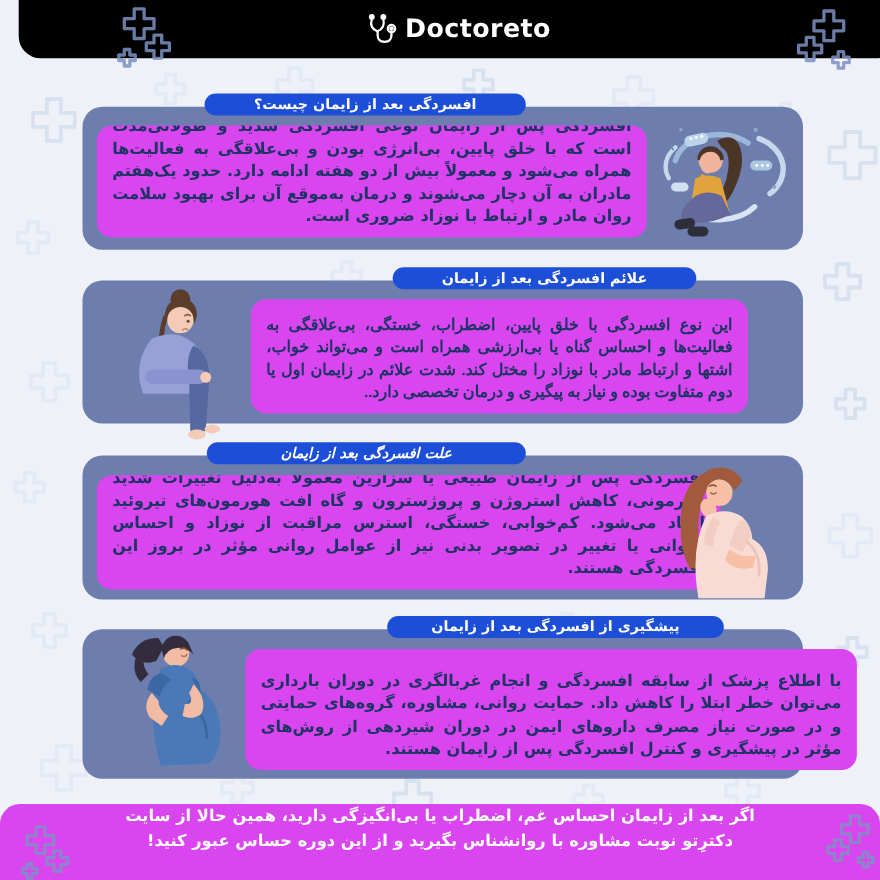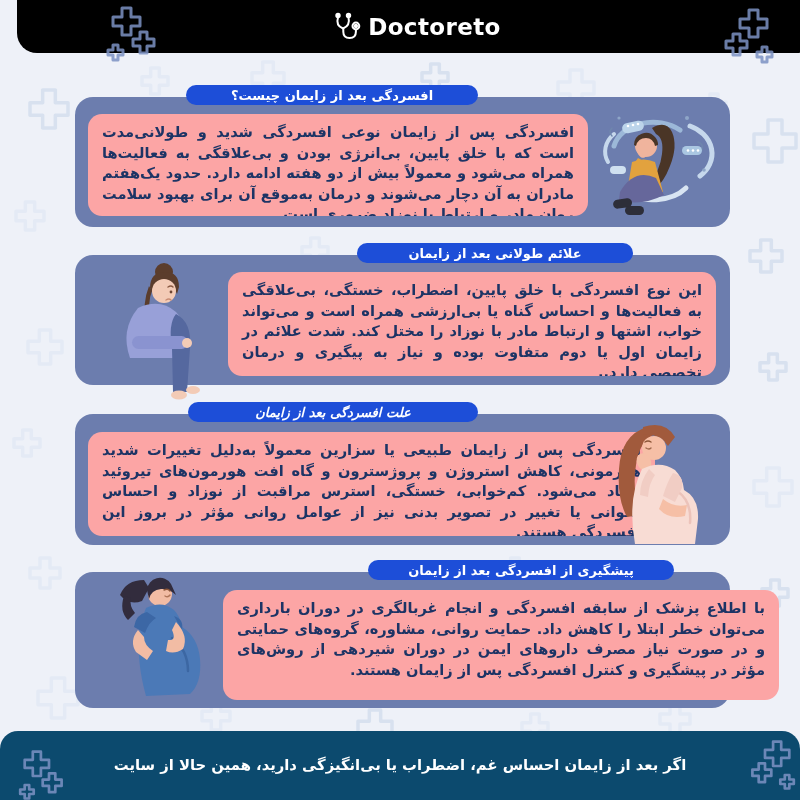--- a/index.html
+++ b/index.html
@@ -12,64 +12,64 @@
   #pattern svg{position:absolute;}
 
   
   .topbar{
     position:absolute;left:17px;top:0;width:800px;height:53px;z-index:5;
     background:#000000;border-radius:0 0 20px 20px;
     display:flex;align-items:center;justify-content:center;
   }
   .bottombar{
     position:absolute;left:0;top:731px;width:800px;height:69px;z-index:5;
-    background:#0c4a6e;border-radius:18px 18px 0 0;
-    display:flex;flex-direction:column;align-items:center;justify-content:center;
+    background:#d946ef;border-radius:18px 18px 0 0;
+    display:flex;flex-direction:column;align-items:center;
   }
   .logo{display:flex;align-items:center;gap:7px;}
   .logo-text{color:#fff;font-weight:bold;font-size:23px;letter-spacing:.4px;}
   .cluster{position:absolute;}
   .cluster.flip{transform:scaleX(-1);}
   .footline{color:#fff;font-weight:bold;font-size:14.8px;line-height:22.5px;direction:rtl;text-align:center;}
 
   
   .panel{position:absolute;background:#6c7dae;border-radius:18px;z-index:1;}
   .pill{
     position:absolute;height:20px;z-index:3;background:#1d4ed8;border-radius:13px;
     color:#fff;font-weight:bold;font-size:13px;direction:rtl;
     display:flex;align-items:center;justify-content:center;
   }
   .card{
-    position:absolute;z-index:2;background:#fca5a5;border-radius:14px;
-    padding:8px 14px;box-sizing:border-box;display:flex;align-items:flex-start;overflow:hidden;
+    position:absolute;z-index:2;background:#d946ef;border-radius:14px;
+    padding:8px 14px;box-sizing:border-box;display:flex;align-items:flex-end;overflow:hidden;
   }
   .card p{
     margin:0;width:100%;direction:rtl;text-align:justify;
     font-size:14.6px;line-height:20.6px;font-weight:bold;color:#1d3465;
   }
   .illu{position:absolute;z-index:2;}
 
   
   .p1{left:75px;top:97px;width:655px;height:130px;}
   .t1{left:186px;top:85px;width:292px;}
   .c1{left:88px;top:114px;width:500px;height:102px;}
   .i1{left:586px;top:100px;}
   
   .p2{left:75px;top:255px;width:655px;height:130px;}
   .t2{left:357px;top:243px;width:276px;}
-  .c2{left:228px;top:272px;width:488px;height:104px;}
+  .c2{left:228px;top:272px;width:452px;height:104px;font-family:Liberation Serif, serif;}
   .i2{left:82px;top:258px;}
   
   .p3{left:75px;top:414px;width:655px;height:131px;}
   .t3{left:188px;top:402px;width:290px;font-style:italic;}
   .c3{left:88px;top:432px;width:567px;height:104px;}
   .i3{left:585px;top:417px;}
   
   .p4{left:75px;top:572px;width:655px;height:136px;}
-  .t4{left:368px;top:560px;width:306px;}
+  .t4{left:352px;top:560px;width:306px;}
   .c4{left:223px;top:590px;width:556px;height:110px;}
   .i4{left:80px;top:564px;}
 </style>
 </head>
 <body>
 
 <div class="page">
 
   <div id="pattern">
       <svg width="42" height="42" viewBox="-2 -2 42 42" style="left: 28px; top: 88px;">
@@ -217,21 +217,21 @@
       <ellipse cx="56" cy="51" rx="5" ry="7" transform="rotate(-22 56 51)" fill="#f0b49d"></ellipse>
       <path d="M46 62 q12 -5 23 0 l8 30 h-36 z" fill="#e2a23e"></path>
       <path d="M34 92 q14 -24 36 -14 l8 17 q-24 12 -45 5 z" fill="#66679b"></path>
       <rect x="27" y="99" width="19" height="9" rx="4.5" fill="#2d2e39" transform="rotate(-8 36 103)"></rect>
       <rect x="39" y="106" width="19" height="9" rx="4.5" fill="#2d2e39"></rect>
     </svg>
   </section>
 
   <section>
     <div class="panel p2"></div>
-    <div class="pill t2">علائم طولانی بعد از زایمان</div>
+    <div class="pill t2">علائم افسردگی بعد از زایمان</div>
     <div class="card c2">
       <p>این نوع افسردگی با خلق پایین، اضطراب، خستگی، بی‌علاقگی به فعالیت‌ها و احساس گناه یا بی‌ارزشی همراه است و می‌تواند خواب، اشتها و ارتباط مادر با نوزاد را مختل کند. شدت علائم در زایمان اول یا دوم متفاوت بوده و نیاز به پیگیری و درمان تخصصی دارد..</p>
     </div>
     <svg class="illu i2" width="150" height="142" viewBox="0 0 150 142">
       <circle cx="82" cy="14" r="9" fill="#5b3d2c"></circle>
       <path d="M68 30 q0 -16 15 -16 q14 0 14 15 l-2 7 q-3 -8 -12 -8 q-9 0 -13 6 z" fill="#5b3d2c"></path>
       <circle cx="82" cy="33" r="12" fill="#f3cbb6"></circle>
       <path d="M67 28 q-7 18 -3 36 l5 -3 q-4 -16 1 -28 z" fill="#5b3d2c"></path>
       <path d="M86 29 q3 -2 5 0" stroke="#8a5a42" stroke-width="1.4" fill="none" stroke-linecap="round"></path>
       <circle cx="89" cy="34" r="1.4" fill="#6d4634"></circle>
@@ -290,20 +290,21 @@
 
   <footer class="bottombar">
     <svg class="cluster" style="left:10px;top:18px" width="60" height="54" viewBox="0 0 66 60">
       <g fill="none" stroke="#7d92c4" stroke-width="3" stroke-linejoin="round" opacity="0.85">
         <path d="M25 3 h9 v9 h9 v9 h-9 v9 h-9 v-9 h-9 v-9 h9 z"></path>
         <path d="M43 27 h7 v7 h7 v7 h-7 v7 h-7 v-7 h-7 v-7 h7 z"></path>
         <path d="M16 40 h5 v5 h5 v5 h-5 v5 h-5 v-5 h-5 v-5 h5 z"></path>
       </g>
     </svg>
     <div class="footline">اگر بعد از زایمان احساس غم، اضطراب یا بی‌انگیزگی دارید، همین حالا از سایت</div>
+    <div class="footline">دکترِتو نوبت مشاوره با روانشناس بگیرید و از این دوره حساس عبور کنید!</div>
     <svg class="cluster flip" style="left:744px;top:8px" width="60" height="54" viewBox="0 0 66 60">
       <g fill="none" stroke="#7d92c4" stroke-width="3" stroke-linejoin="round" opacity="0.85">
         <path d="M25 3 h9 v9 h9 v9 h-9 v9 h-9 v-9 h-9 v-9 h9 z"></path>
         <path d="M43 27 h7 v7 h7 v7 h-7 v7 h-7 v-7 h-7 v-7 h7 z"></path>
         <path d="M16 40 h5 v5 h5 v5 h-5 v5 h-5 v-5 h-5 v-5 h5 z"></path>
       </g>
     </svg>
   </footer>
 
 </div>

